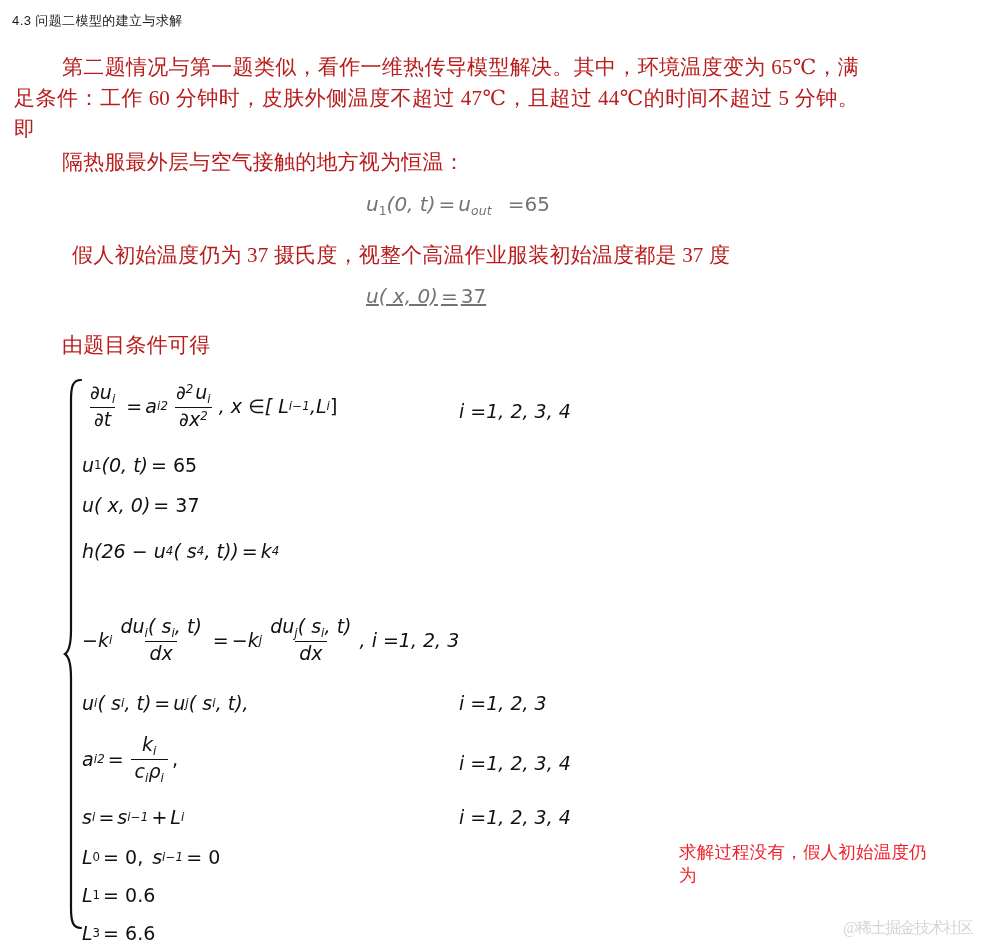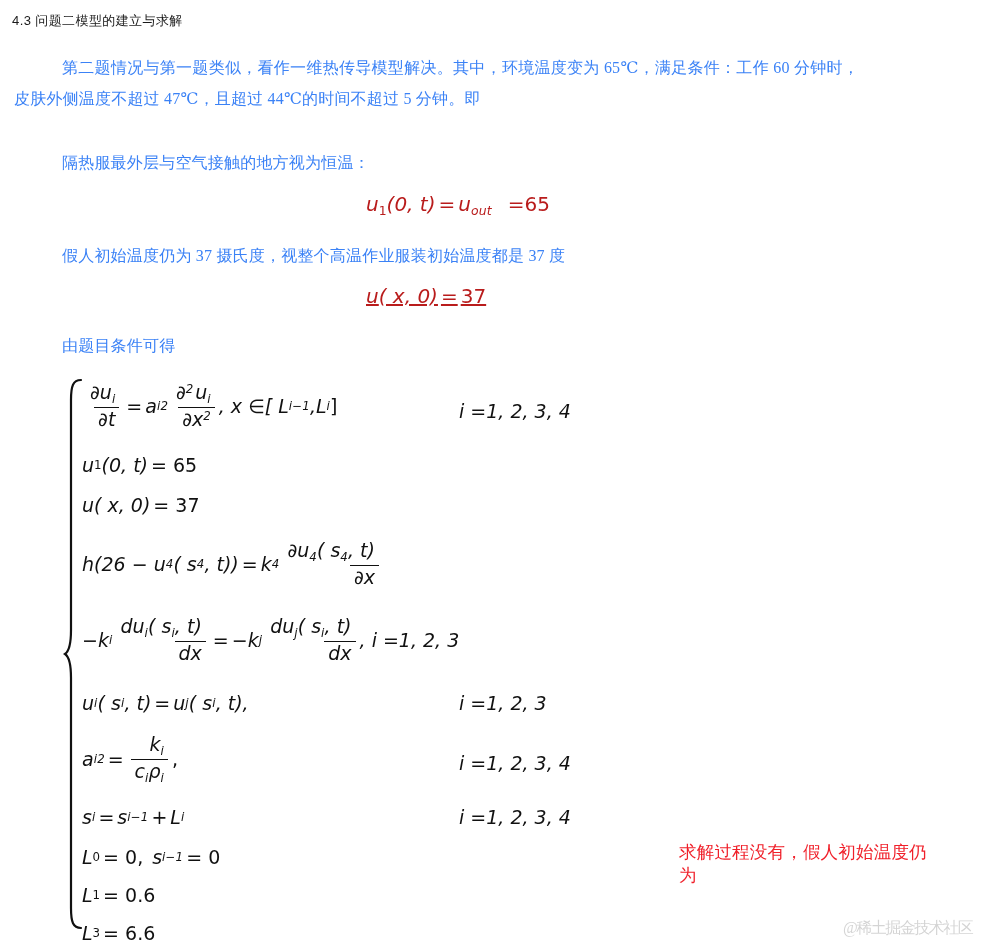--- a/index.html
+++ b/index.html
@@ -26,55 +26,55 @@
     font-size: 13px;
     line-height: 28px;
     letter-spacing: 0.4px;
     color: #1a1a1a;
     white-space: nowrap;
   }
 
   
   .para {
     position: absolute;
-    font-size: 16px;
+    font-size: 21px;
     line-height: 31px;
-    color: #3b82f6;
+    color: #b91c1c;
     letter-spacing: 0.2px;
   }
   .para-1 {
     left: 14px;
     top: 52px;
     width: 845px;
     text-indent: 48px;
     text-align: justify;
     text-justify: inter-ideograph;
   }
   .para-2 {
     left: 62px;
     top: 147px;
     white-space: nowrap;
   }
   .para-3 {
-    left: 62px;
+    left: 72px;
     top: 240px;
     white-space: nowrap;
   }
   .para-4 {
     left: 62px;
     top: 330px;
     white-space: nowrap;
   }
 
   
   .disp-eq {
     position: absolute;
     font-family: "DejaVu Sans", "Liberation Sans", sans-serif;
     font-size: 20px;
-    color: #b91c1c;
+    color: #737373;
     white-space: nowrap;
   }
   .disp-eq-1 { left: 366px; top: 192px; }
   .disp-eq-2 { left: 366px; top: 284px; text-decoration: underline; }
 
   .mi  { font-style: italic; }
   .sub {
     font-size: 0.62em;
     vertical-align: -0.32em;
     font-style: italic;
@@ -123,21 +123,21 @@
   .sys-idx {
     position: absolute;
     left: 377px;
     font-style: italic;
   }
 
   
   .frac {
     display: inline-flex;
     flex-direction: column;
-    align-items: flex-end;
+    align-items: center;
     vertical-align: middle;
     margin: 0 4px;
     line-height: 1.12;
   }
   .frac > .numer { padding: 0 4px 1px 4px; }
   .frac > .denom { padding: 1px 4px 0 4px; border-top: 1.4px solid #111111; }
 
   
   .r-h1 { height: 68px; padding-top: 4px; }
   .r-h2 { height: 36px; padding-top: 4px; }
@@ -248,24 +248,20 @@
     <div class="sys-row r-h4">
       <span class="sys-lhs">
         <span class="mi">h(26 − u</span>
           <span class="sub">4</span>
           <span class="mi">( s</span>
           <span class="sub">4</span>
           <span class="mi">, t))</span>
         <span class="op">=</span>
         <span class="mi">k</span>
           <span class="sub">4</span>
-        <span class="frac">
-          <span class="numer"><span class="mi">∂u</span><span class="sub">4</span><span class="mi">( s</span><span class="sub">4</span><span class="mi">, t)</span></span>
-          <span class="denom"><span class="mi">∂x</span></span>
-        </span>
       </span>
     </div>
 
     <div class="sys-row r-h5">
       <span class="sys-lhs">
         <span class="mi">−k</span>
           <span class="sub">i</span>
         <span class="frac">
           <span class="numer"><span class="mi">du</span><span class="sub">i</span><span class="mi">( s</span><span class="sub">i</span><span class="mi">, t)</span></span>
           <span class="denom"><span class="mi">dx</span></span>

